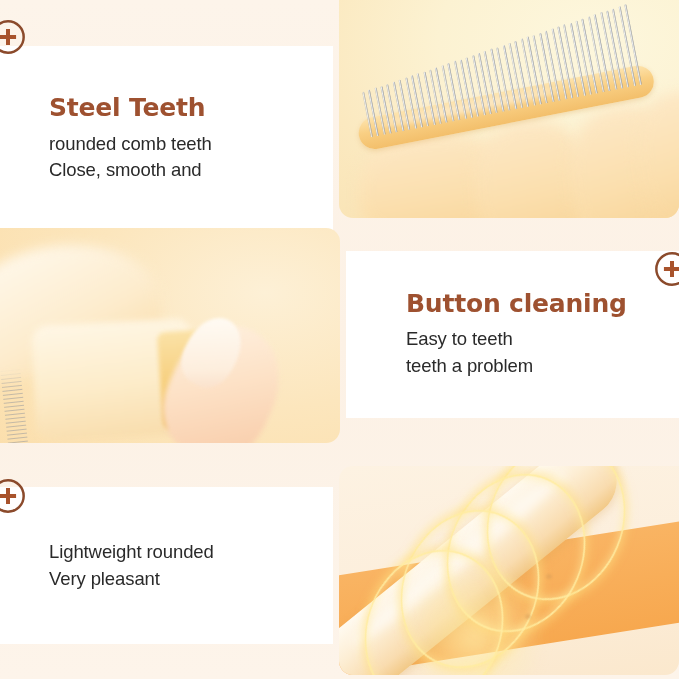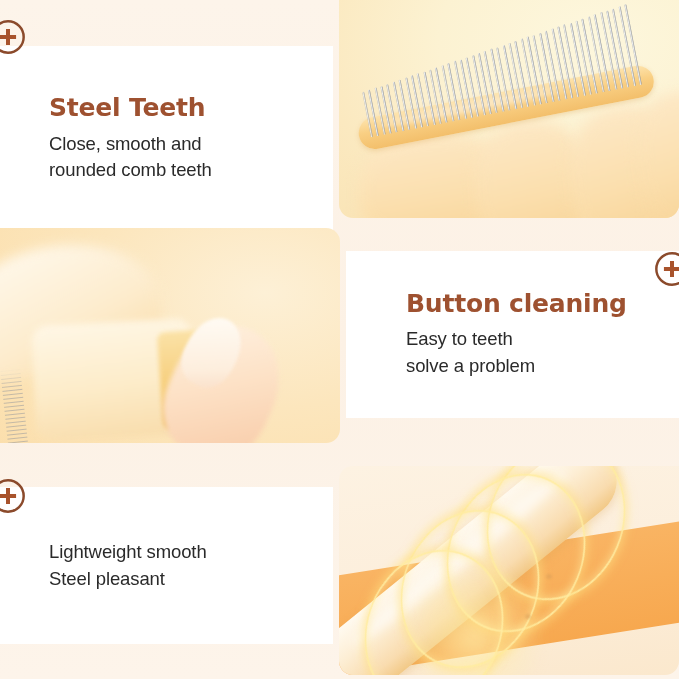--- a/index.html
+++ b/index.html
@@ -259,22 +259,22 @@
   }
 </style>
 </head>
 <body>
 
 <div id="infographic">
 
   <div class="panel text-panel" id="panel-steel-teeth">
     <div class="pad">
       <h2 class="headline">Steel Teeth</h2>
+      <p class="body-line">rounded comb teeth</p>
       <p class="body-line">Close, smooth and</p>
-      <p class="body-line">rounded comb teeth</p>
     </div>
   </div>
 
   <div class="panel img-panel" id="img-comb">
     <div class="hand h1"></div>
     <div class="hand h2"></div>
     <div class="hand h3"></div>
     <div class="hand h4"></div>
     <div class="comb-body"></div>
     <div class="teeth-rail" id="teeth-rail">
@@ -338,35 +338,35 @@
     <div class="blob slider"></div>
     <div class="blob tab"></div>
     <div class="blob finger"></div>
     <div class="blob nail"></div>
   </div>
 
   <div class="panel text-panel" id="panel-button-cleaning">
     <div class="pad">
       <h2 class="headline">Button cleaning</h2>
       <p class="body-line">Easy to teeth</p>
-      <p class="body-line">solve a problem</p>
+      <p class="body-line">teeth a problem</p>
     </div>
   </div>
 
   <div class="plus-badge" style="left:653px; top:250px;">
     <svg viewBox="0 0 40 40" aria-hidden="true">
       <circle cx="20" cy="20" r="16.5" fill="none" stroke="#8B4A2B" stroke-width="2.6"></circle>
       <path d="M20 11.5 V28.5 M11.5 20 H28.5" stroke="#A8532C" stroke-width="4.2" stroke-linecap="butt"></path>
     </svg>
   </div>
 
   <div class="panel text-panel" id="panel-grip">
     <div class="pad">
-      <p class="body-line">Lightweight smooth</p>
-      <p class="body-line">Steel pleasant</p>
+      <p class="body-line">Lightweight rounded</p>
+      <p class="body-line">Very pleasant</p>
     </div>
   </div>
 
   <div class="panel img-panel" id="img-grip">
     <div class="wedge"></div>
     <div class="handle"></div>
     <div class="glow"></div>
     <div class="swirl s4"></div>
     <div class="swirl s2"></div>
     <div class="swirl s1"></div>

